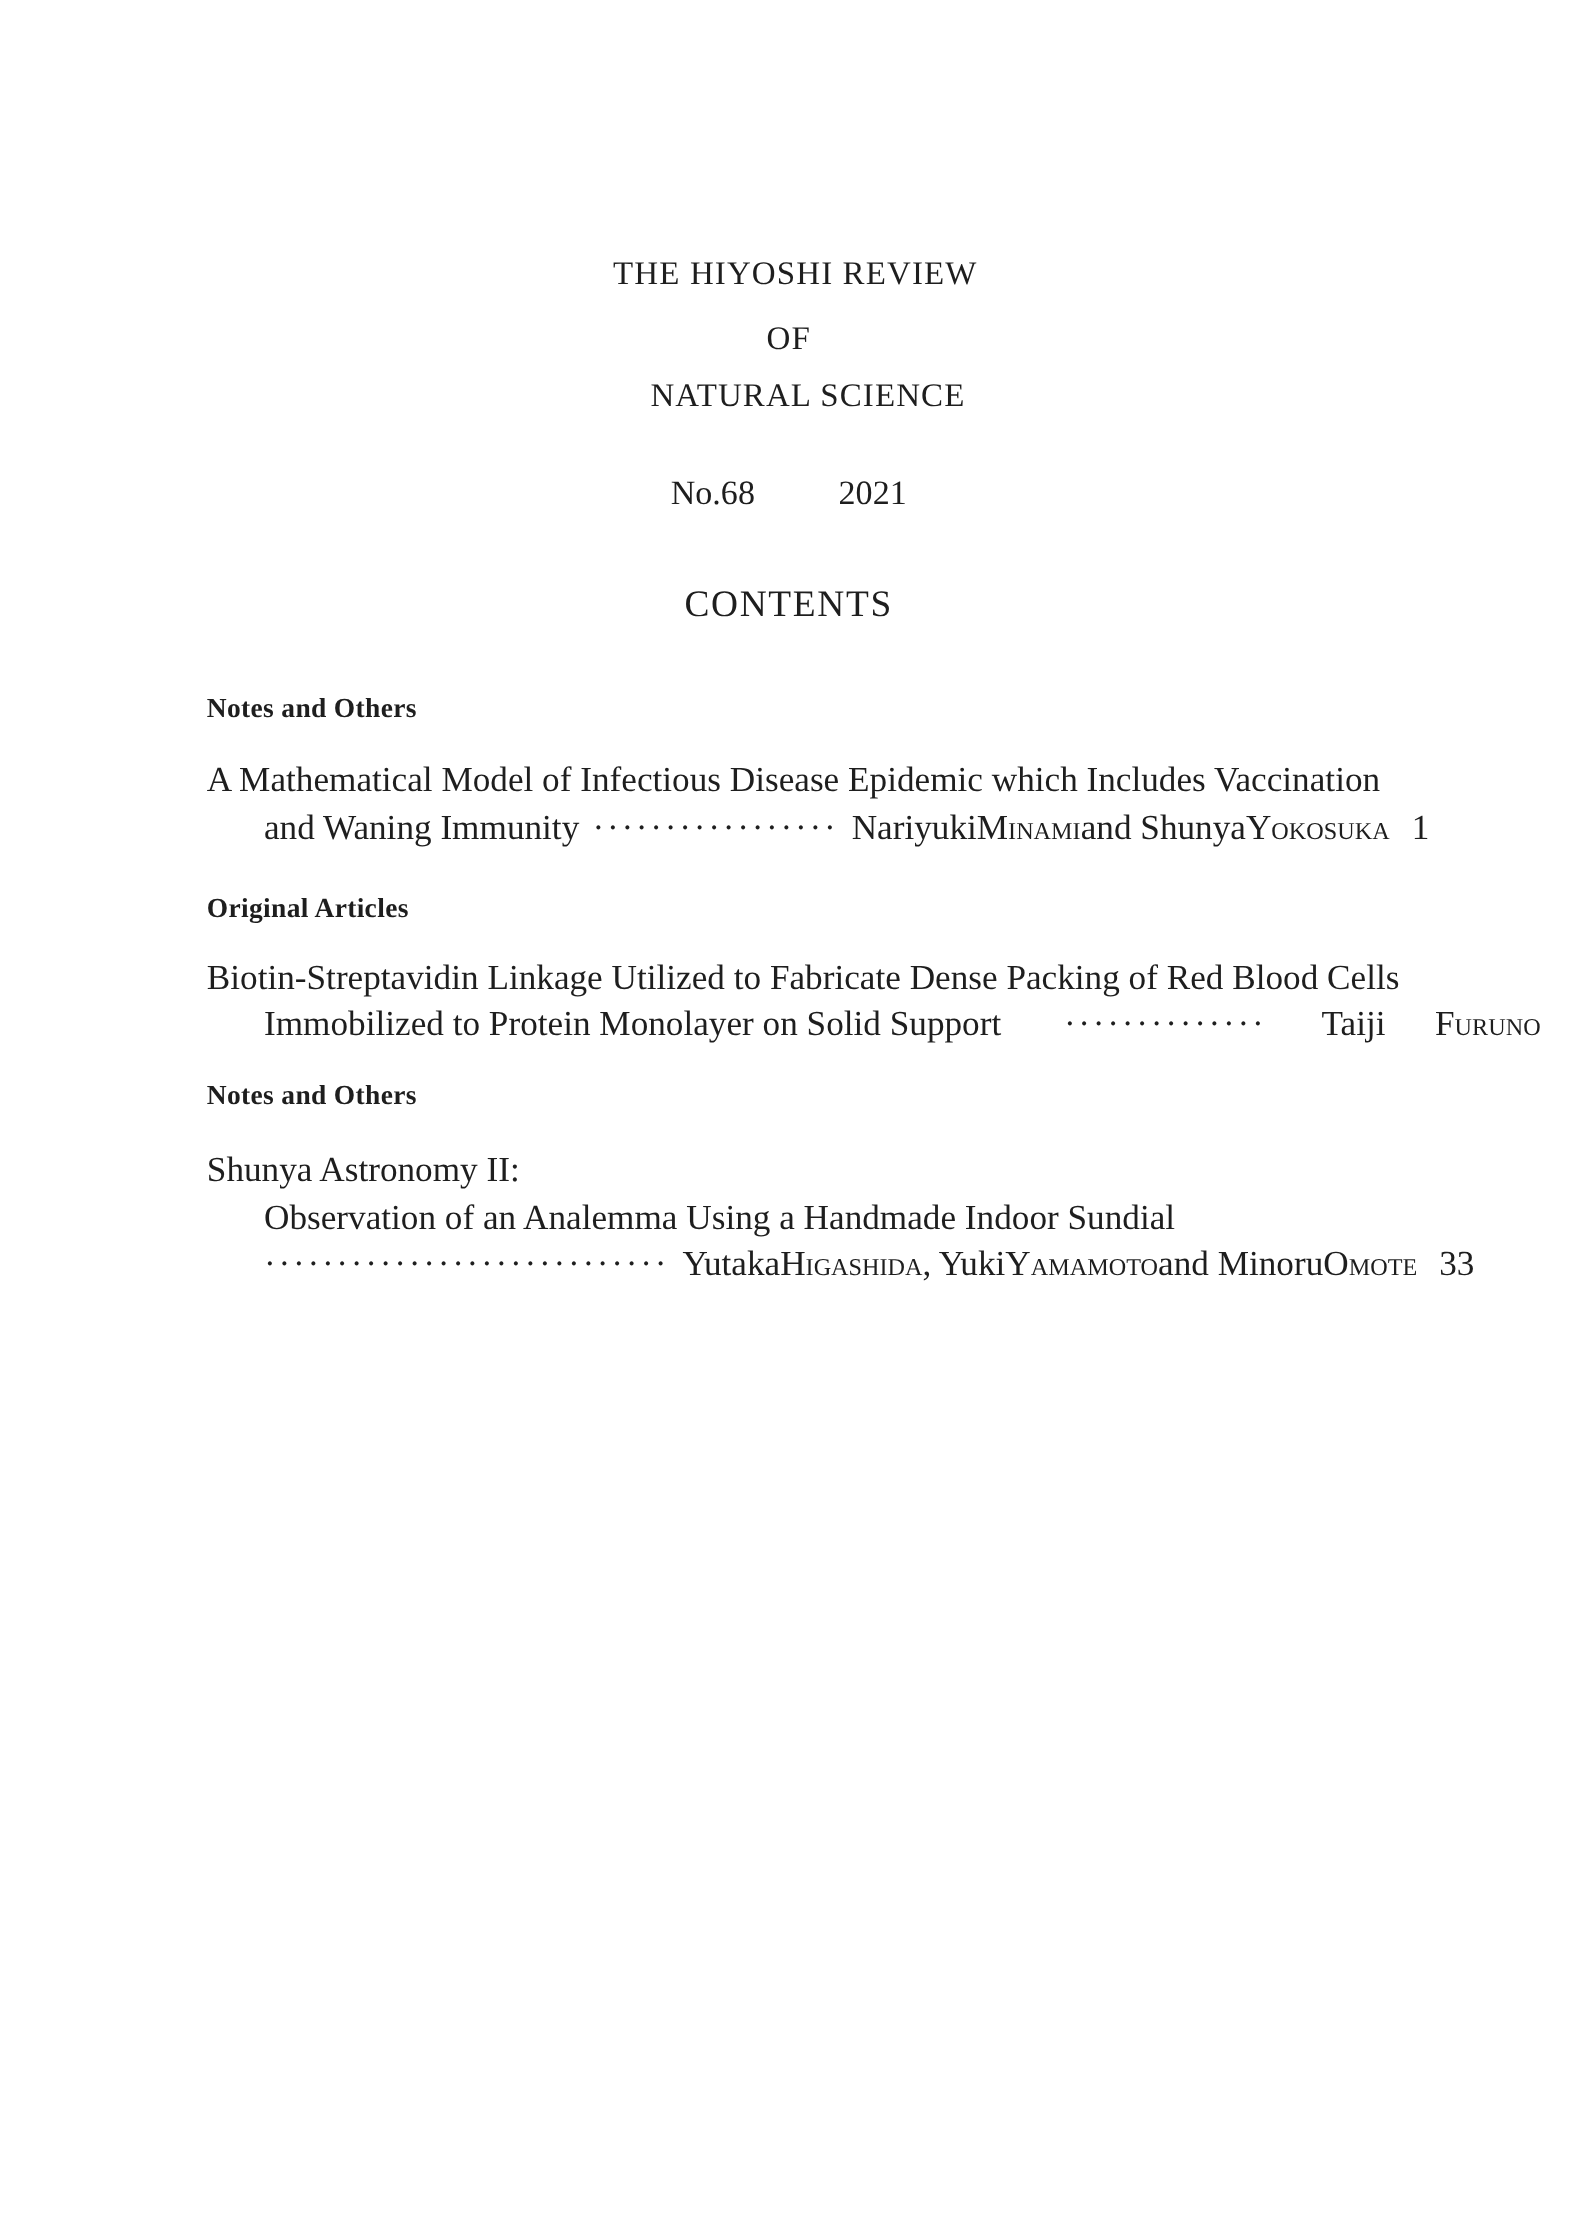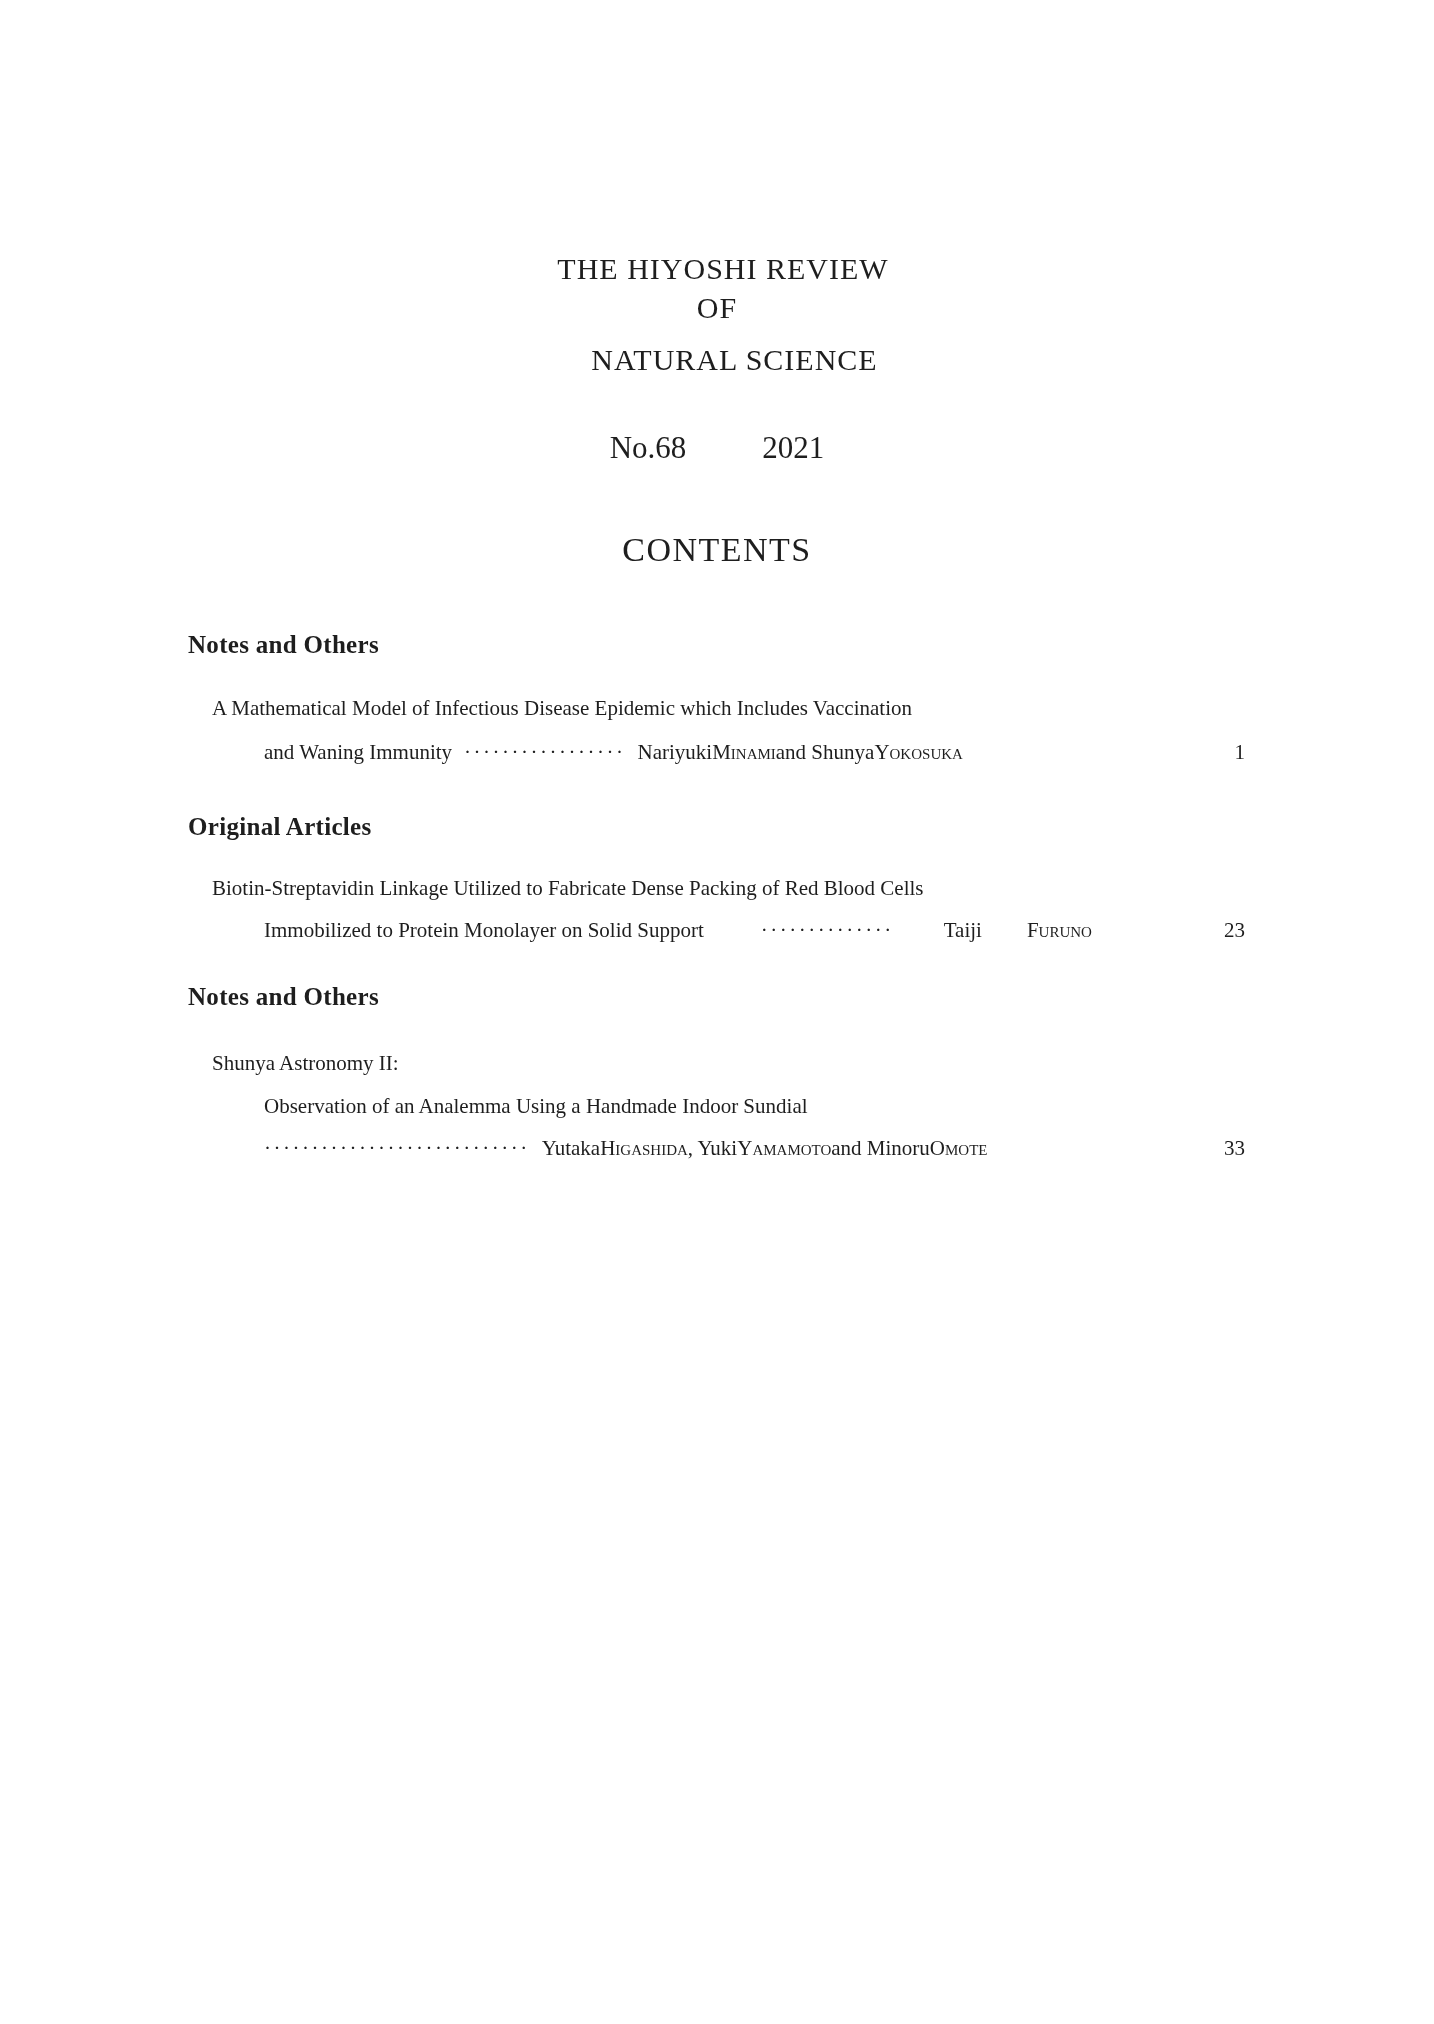--- a/index.html
+++ b/index.html
@@ -56,39 +56,39 @@
     top: 532px;
     font-size: 34px;
     line-height: 36px;
     letter-spacing: 1.5px;
   }
   .section-heading {
     font-weight: bold;
     font-size: 25px;
     letter-spacing: 0.3px;
   }
-  .entry-text { font-size: 21px; margin-left: 24px; }
+  .entry-text { font-size: 32px; }
   .dots {
     letter-spacing: 2.5px;
     margin: 0 12px;
   }
   .dots-tight { margin-right: 5px; }
   .dots-lead { margin-left: 0; }
   .sc { font-variant: small-caps; }
   .pagenum {
     margin-left: auto;
     padding-left: 20px;
   }
 </style>
 </head>
 <body>
 
 <div class="page">
 
-  <div class="centered title-line" style="top:249px;padding-left:12px;">THE HIYOSHI REVIEW</div>
+  <div class="centered title-line" style="top:229px;padding-left:12px;">THE HIYOSHI REVIEW</div>
   <div class="centered title-line" style="top:288px;">OF</div>
   <div class="centered title-line" style="top:340px;padding-left:35px;">NATURAL SCIENCE</div>
 
   <div class="issue-row">
     <span>No.68</span>
     <span>2021</span>
   </div>
 
   <div class="centered contents-heading">CONTENTS</div>
 

